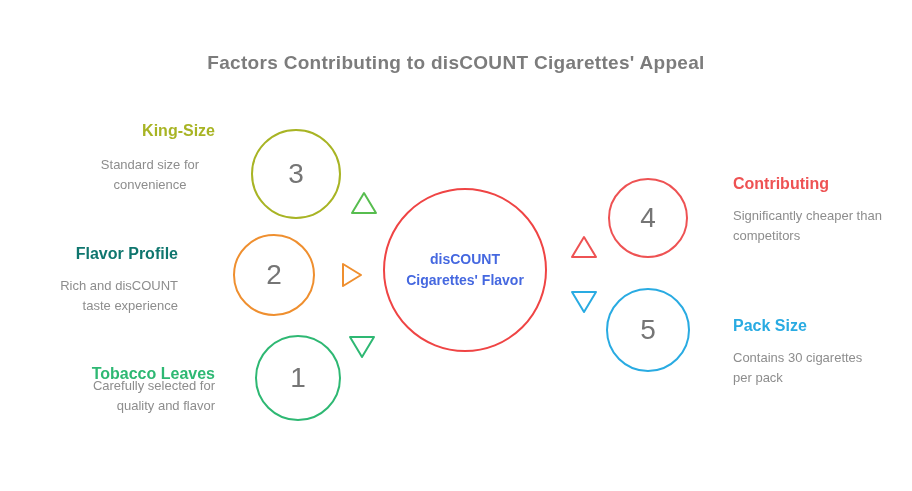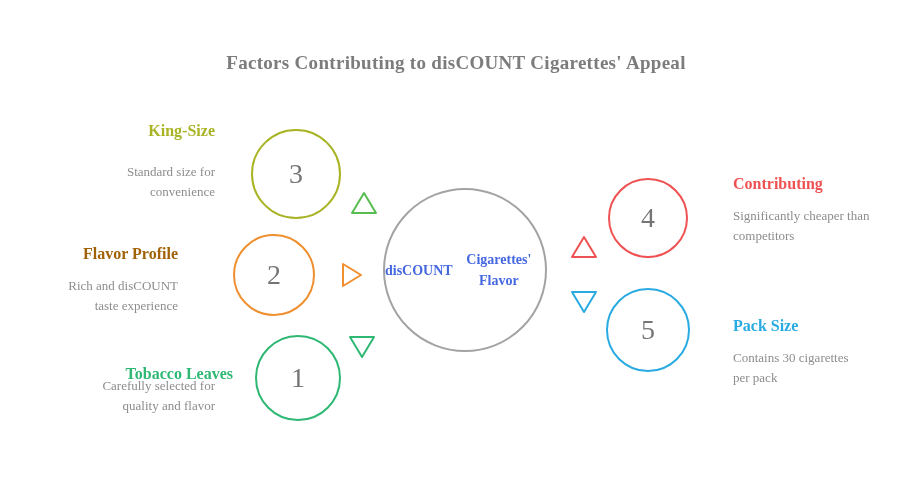--- a/index.html
+++ b/index.html
@@ -2,21 +2,21 @@
 <html><head>
 <meta charset="utf-8">
 <style>
   * { margin: 0; padding: 0; box-sizing: border-box; }
   html, body { background: #ffffff; }
   .canvas {
     position: relative;
     width: 912px;
     height: 485px;
     background: #ffffff;
-    font-family: Liberation Serif, serif;
+    font-family: Liberation Sans, sans-serif;
     overflow: hidden;
   }
   .title {
     position: absolute;
     top: 52px;
     left: 0;
     width: 100%;
     text-align: center;
     font-size: 19px;
     font-weight: bold;
@@ -36,21 +36,22 @@
     color: #757575;
     font-weight: 400;
   }
   .circle-3 { left: 251px; top: 129px; width: 90px; height: 90px; border: 2px solid #a8b424; }
   .circle-2 { left: 233px; top: 234px; width: 82px; height: 82px; border: 2px solid #ef8f2f; }
   .circle-1 { left: 255px; top: 335px; width: 86px; height: 86px; border: 2px solid #2eb873; }
   .circle-4 { left: 608px; top: 178px; width: 80px; height: 80px; border: 2px solid #ee5253; }
   .circle-5 { left: 606px; top: 288px; width: 84px; height: 84px; border: 2px solid #29abe2; }
   .circle-center {
     left: 383px; top: 188px; width: 164px; height: 164px;
-    border: 2px solid #a3a3a3;
+    border: 2px solid #ef4444;
+    flex-direction: column;
     text-align: center;
     justify-content: center;
   }
   .center-label {
     color: #4568e0;
     font-weight: bold;
     font-size: 14px;
     line-height: 1.5;
   }
   .arrow { position: absolute; }
@@ -61,30 +62,30 @@
   }
   .factor-desc {
     position: absolute;
     font-size: 13px;
     line-height: 1.5;
     color: #8d8d8d;
   }
   .align-right { text-align: right; }
   .align-left { text-align: left; }
   .c-olive  { color: #a8b424; }
-  .c-orange { color: #a16207; }
+  .c-orange { color: #0f766e; }
   .c-green  { color: #2eb873; }
   .c-red    { color: #ee5253; }
   .c-cyan   { color: #29abe2; }
 
   .label-3 { right: 697px; top: 122px; }
-  .desc-3  { right: 697px; top: 162px; width: 130px; }
+  .desc-3  { right: 697px; top: 155px; width: 130px; text-align: center; }
   .label-2 { right: 734px; top: 245px; }
   .desc-2  { right: 734px; top: 276px; width: 135px; }
-  .label-1 { right: 679px; top: 365px; }
+  .label-1 { right: 697px; top: 365px; }
   .desc-1  { right: 697px; top: 376px; width: 140px; }
   .label-4 { left: 733px; top: 175px; }
   .desc-4  { left: 733px; top: 206px; width: 150px; }
   .label-5 { left: 733px; top: 317px; }
   .desc-5  { left: 733px; top: 348px; width: 130px; }
 </style>
 </head>
 <body>
 
 <div class="canvas">

